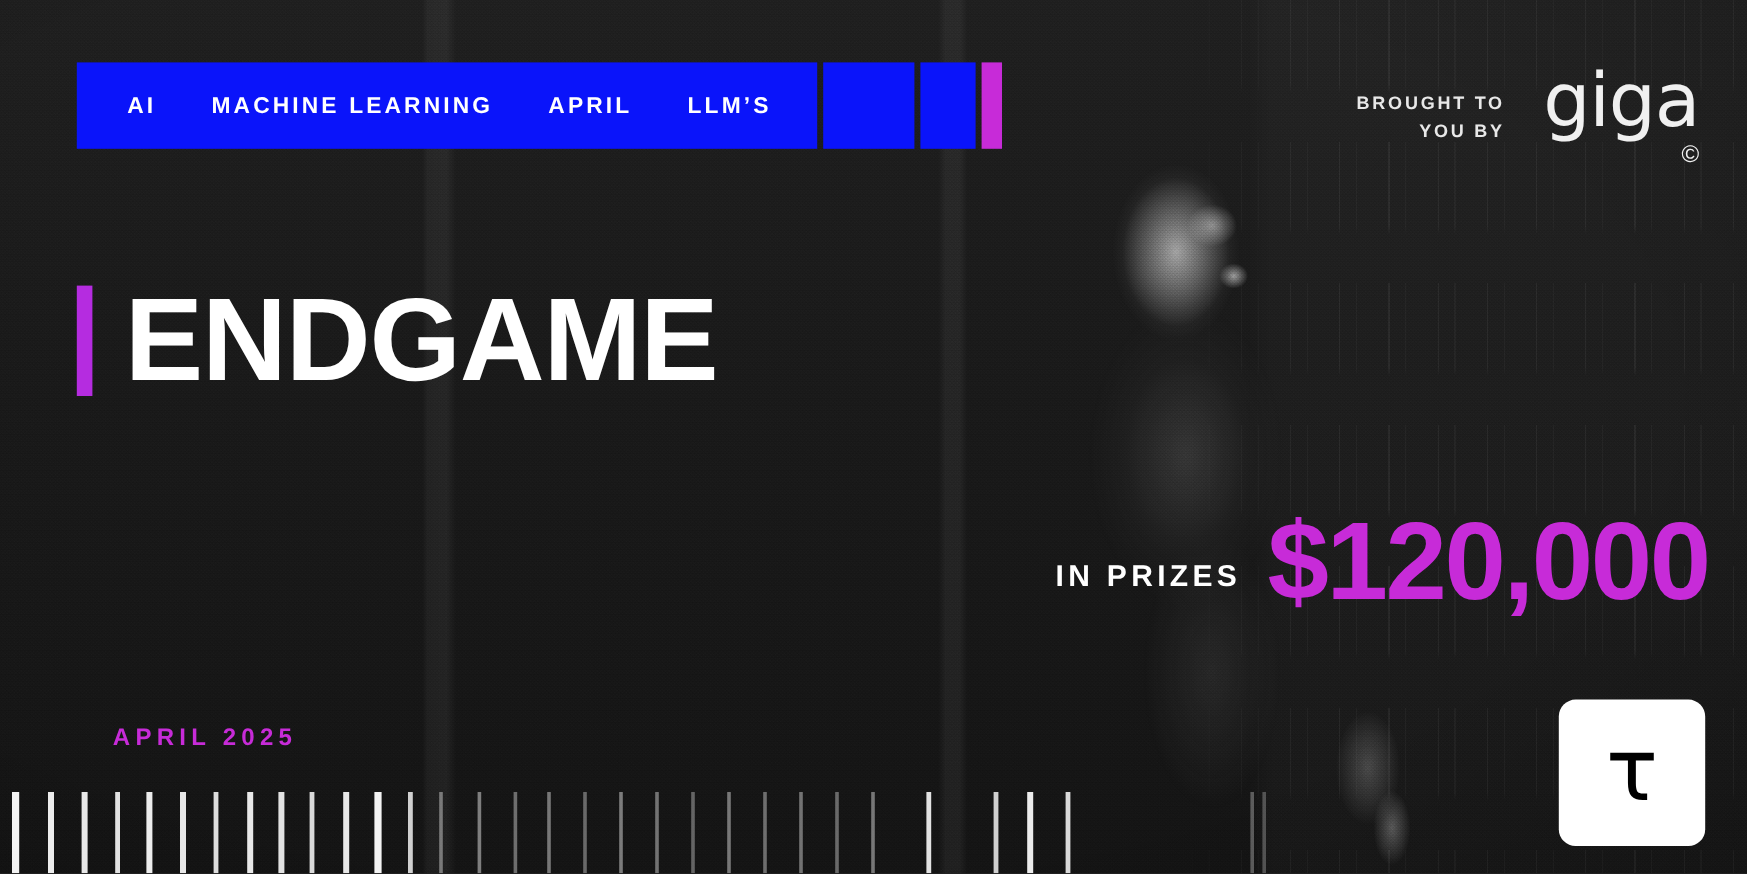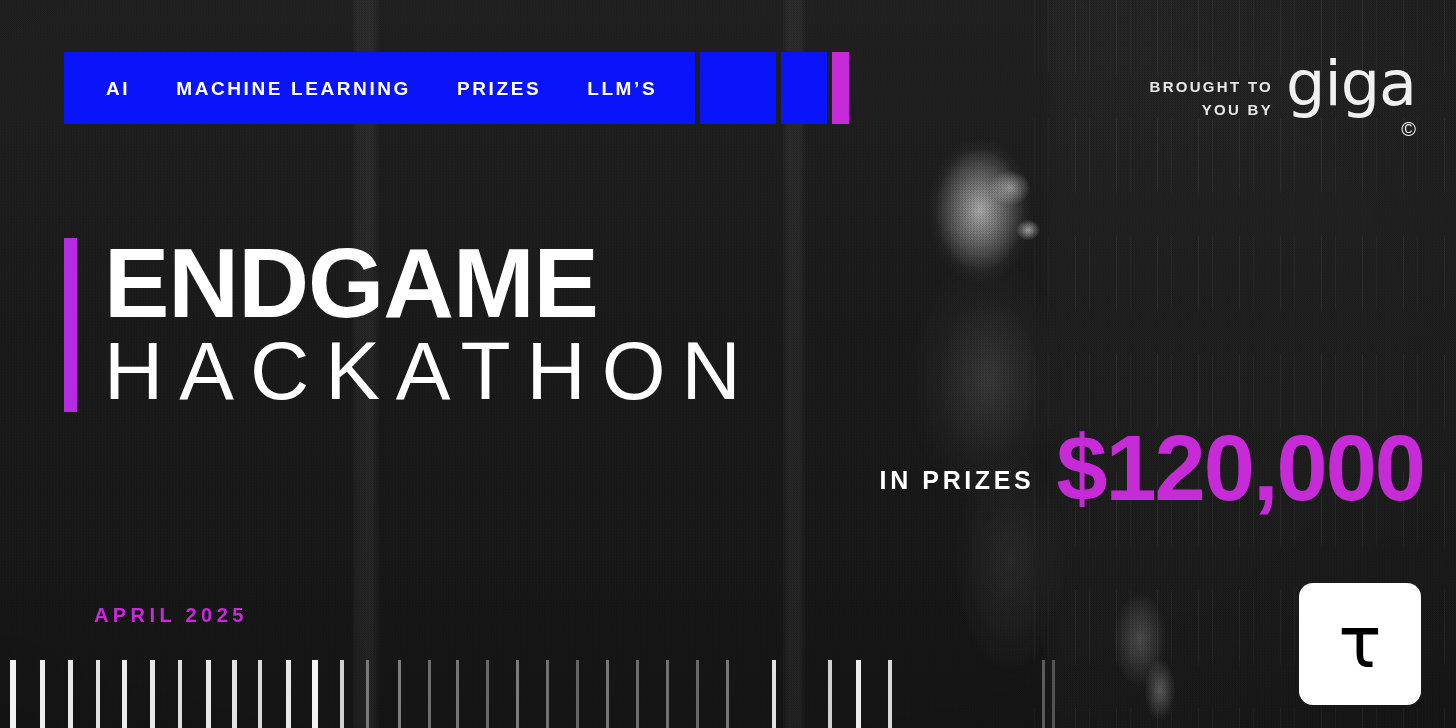--- a/index.html
+++ b/index.html
@@ -120,21 +120,21 @@
     line-height:1;
   }
   .topic-chip{ background:var(--blue); }
   .chip-a{ width:76px; }
   .chip-b{ width:46px; }
   .chip-pink{ width:17px; background:var(--magenta); }
 
   
   .brought{
     position:absolute; right:40px; top:55px;
-    display:flex; align-items:center; gap:13px;
+    display:flex; align-items:center; gap:32px;
     z-index:6;
   }
   .brought-text{
     text-align:right; color:#e8e8e8;
     font-size:15px; font-weight:700; letter-spacing:2.3px;
     line-height:1.55;
   }
   .giga-wrap{ display:flex; align-items:flex-end;flex-direction:column; }
   .giga{
     color:#f0f0f0; font-size:62px; font-weight:400;
@@ -233,21 +233,21 @@
   <div class="bg-figure"></div>
   <div class="bg-streaks"></div>
   <div class="bg-grain"></div>
   <div class="bg-grain2"></div>
   <div class="vignette"></div>
 
   <div class="topic-bar">
     <div class="topic-main">
       <span class="topic-item">AI</span>
       <span class="topic-item">MACHINE LEARNING</span>
-      <span class="topic-item">PRIZES</span>
+      <span class="topic-item">APRIL</span>
       <span class="topic-item">LLM’S</span>
     </div>
     <div class="topic-chip chip-a"></div>
     <div class="topic-chip chip-b"></div>
     <div class="topic-chip chip-pink"></div>
   </div>
 
   <div class="brought">
     <div class="brought-text">
       <div>BROUGHT TO</div>
@@ -256,21 +256,20 @@
     <div class="giga-wrap">
       <span class="giga">giga</span>
       <span class="giga-c">©</span>
     </div>
   </div>
 
   <div class="headline">
     <div class="accent-bar"></div>
     <div class="headline-text">
       <div class="line-endgame">ENDGAME</div>
-      <div class="line-hackathon">HACKATHON</div>
     </div>
   </div>
 
   <div class="prize">
     <span class="prize-label">IN PRIZES</span>
     <span class="prize-amount">$120,000</span>
   </div>
 
   <div class="footer">
     <span class="footer-date">APRIL 2025</span>

